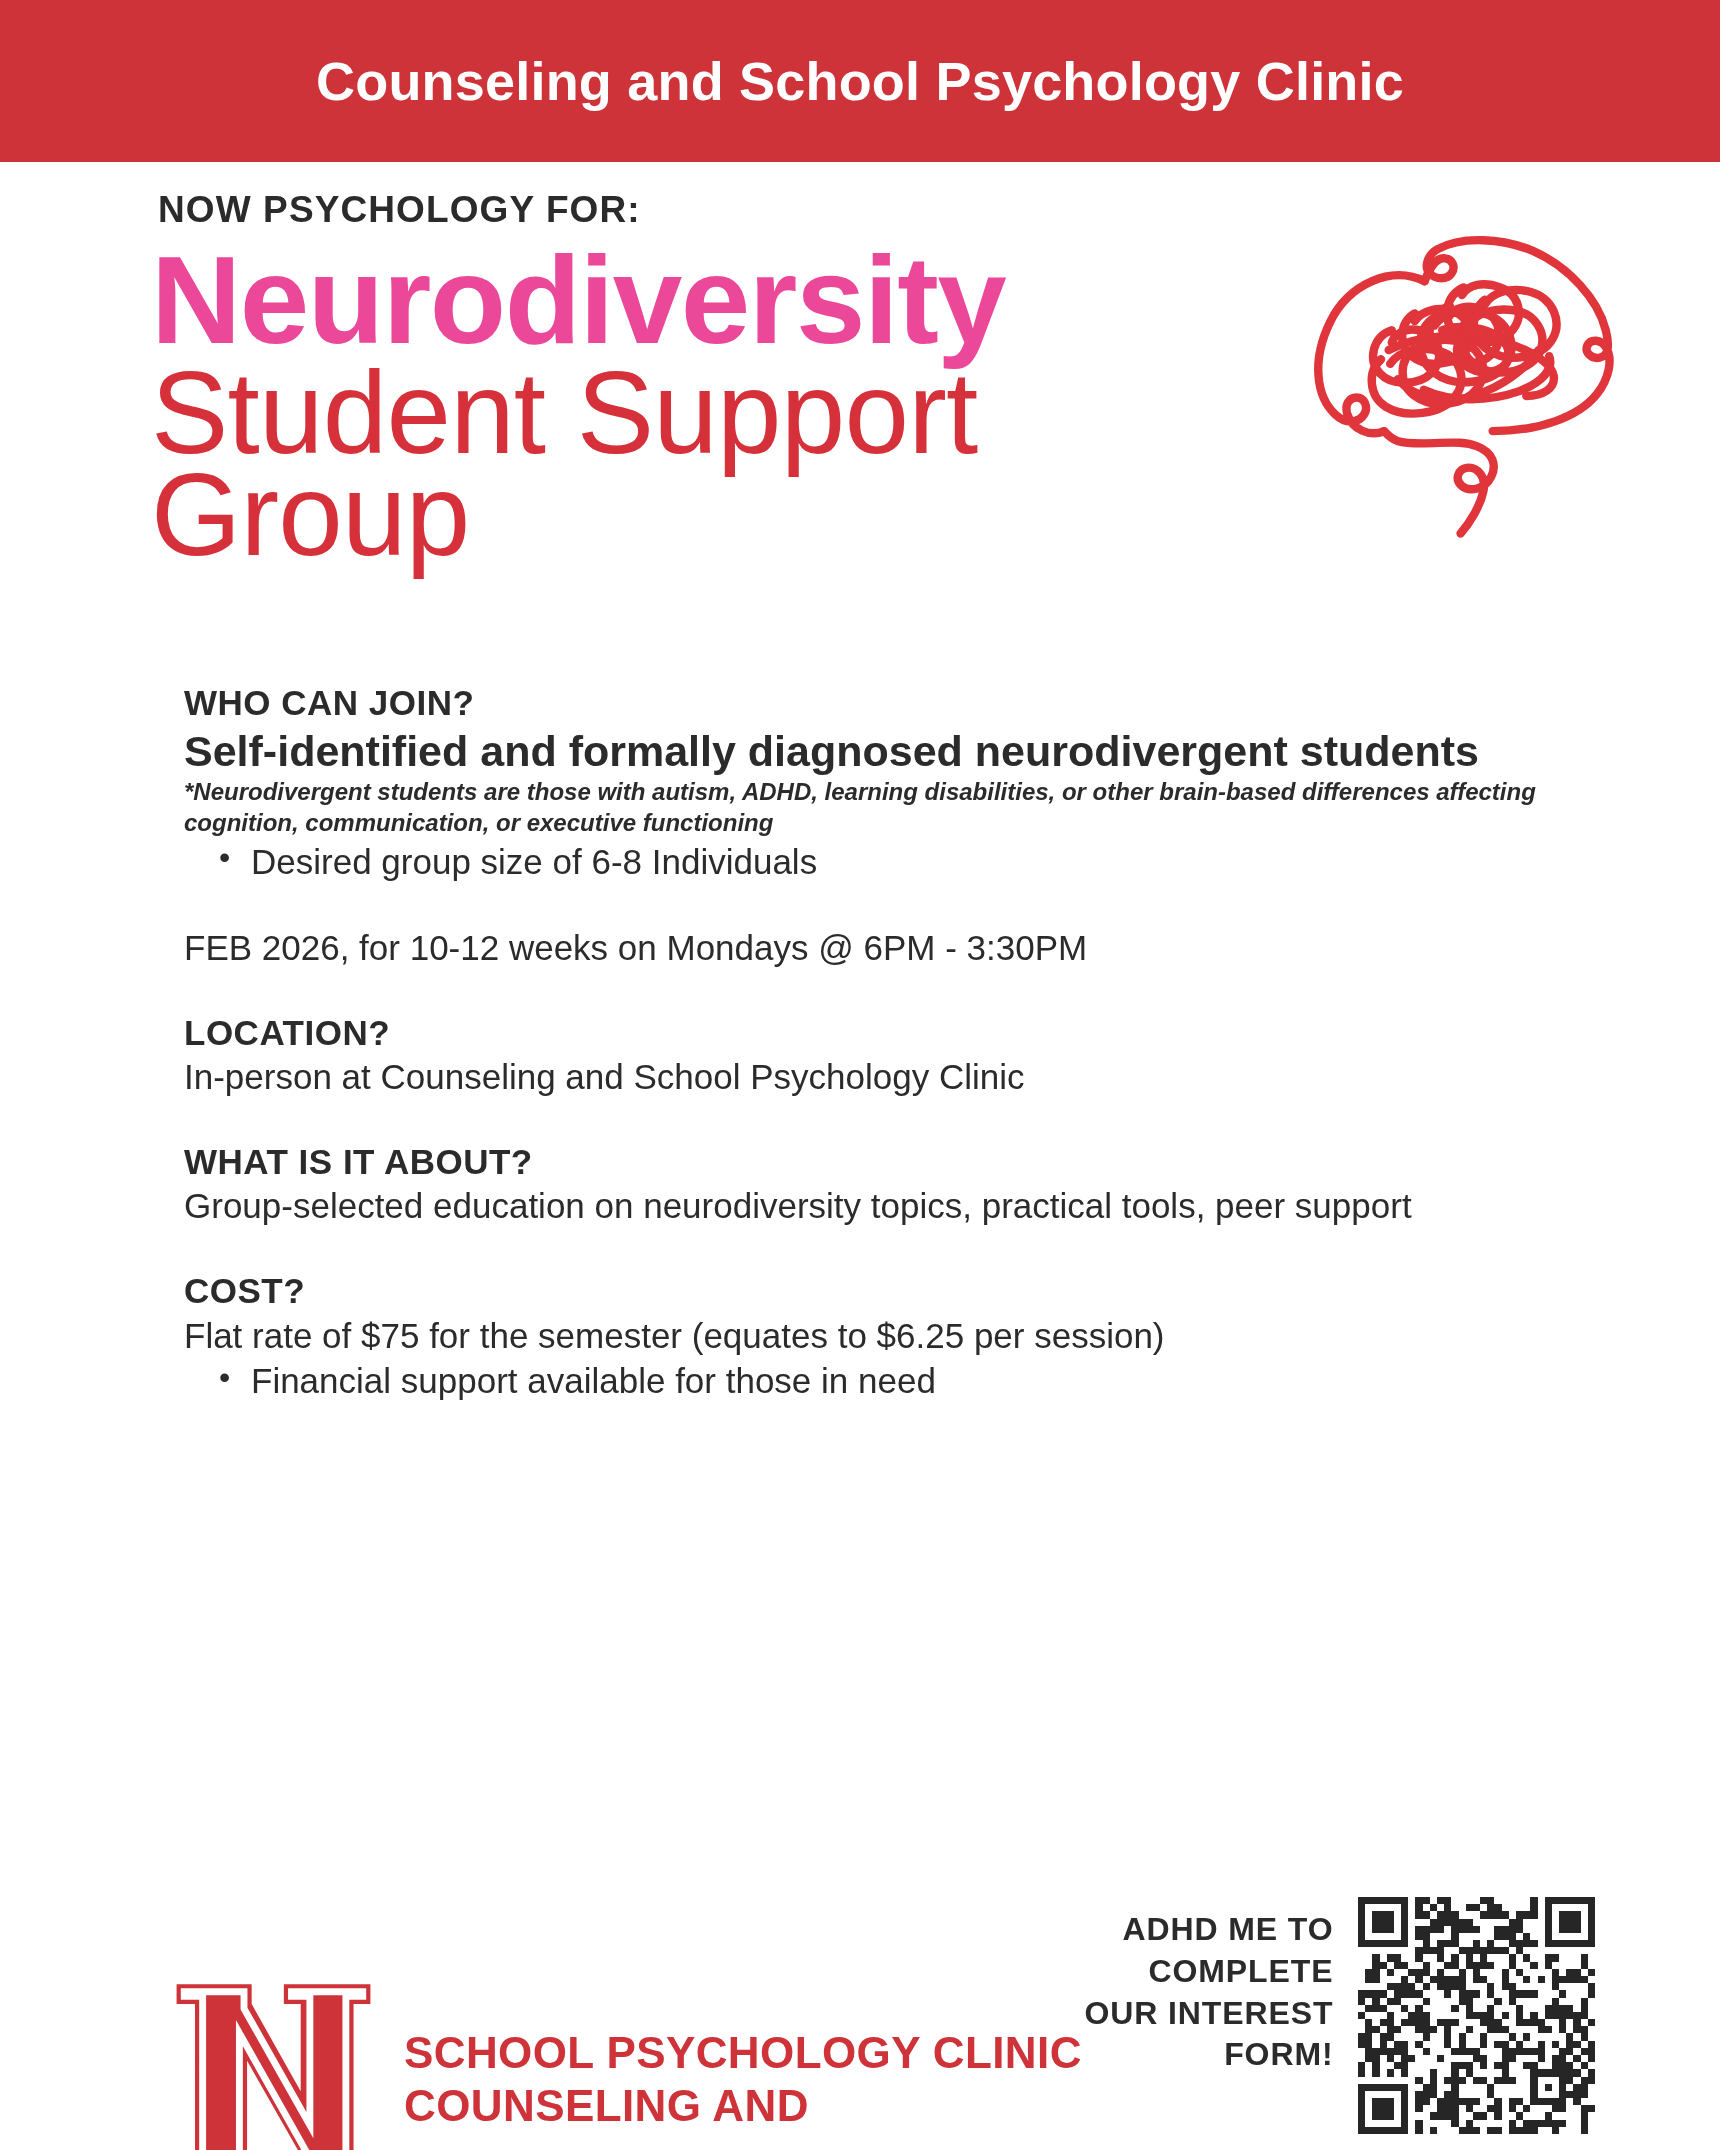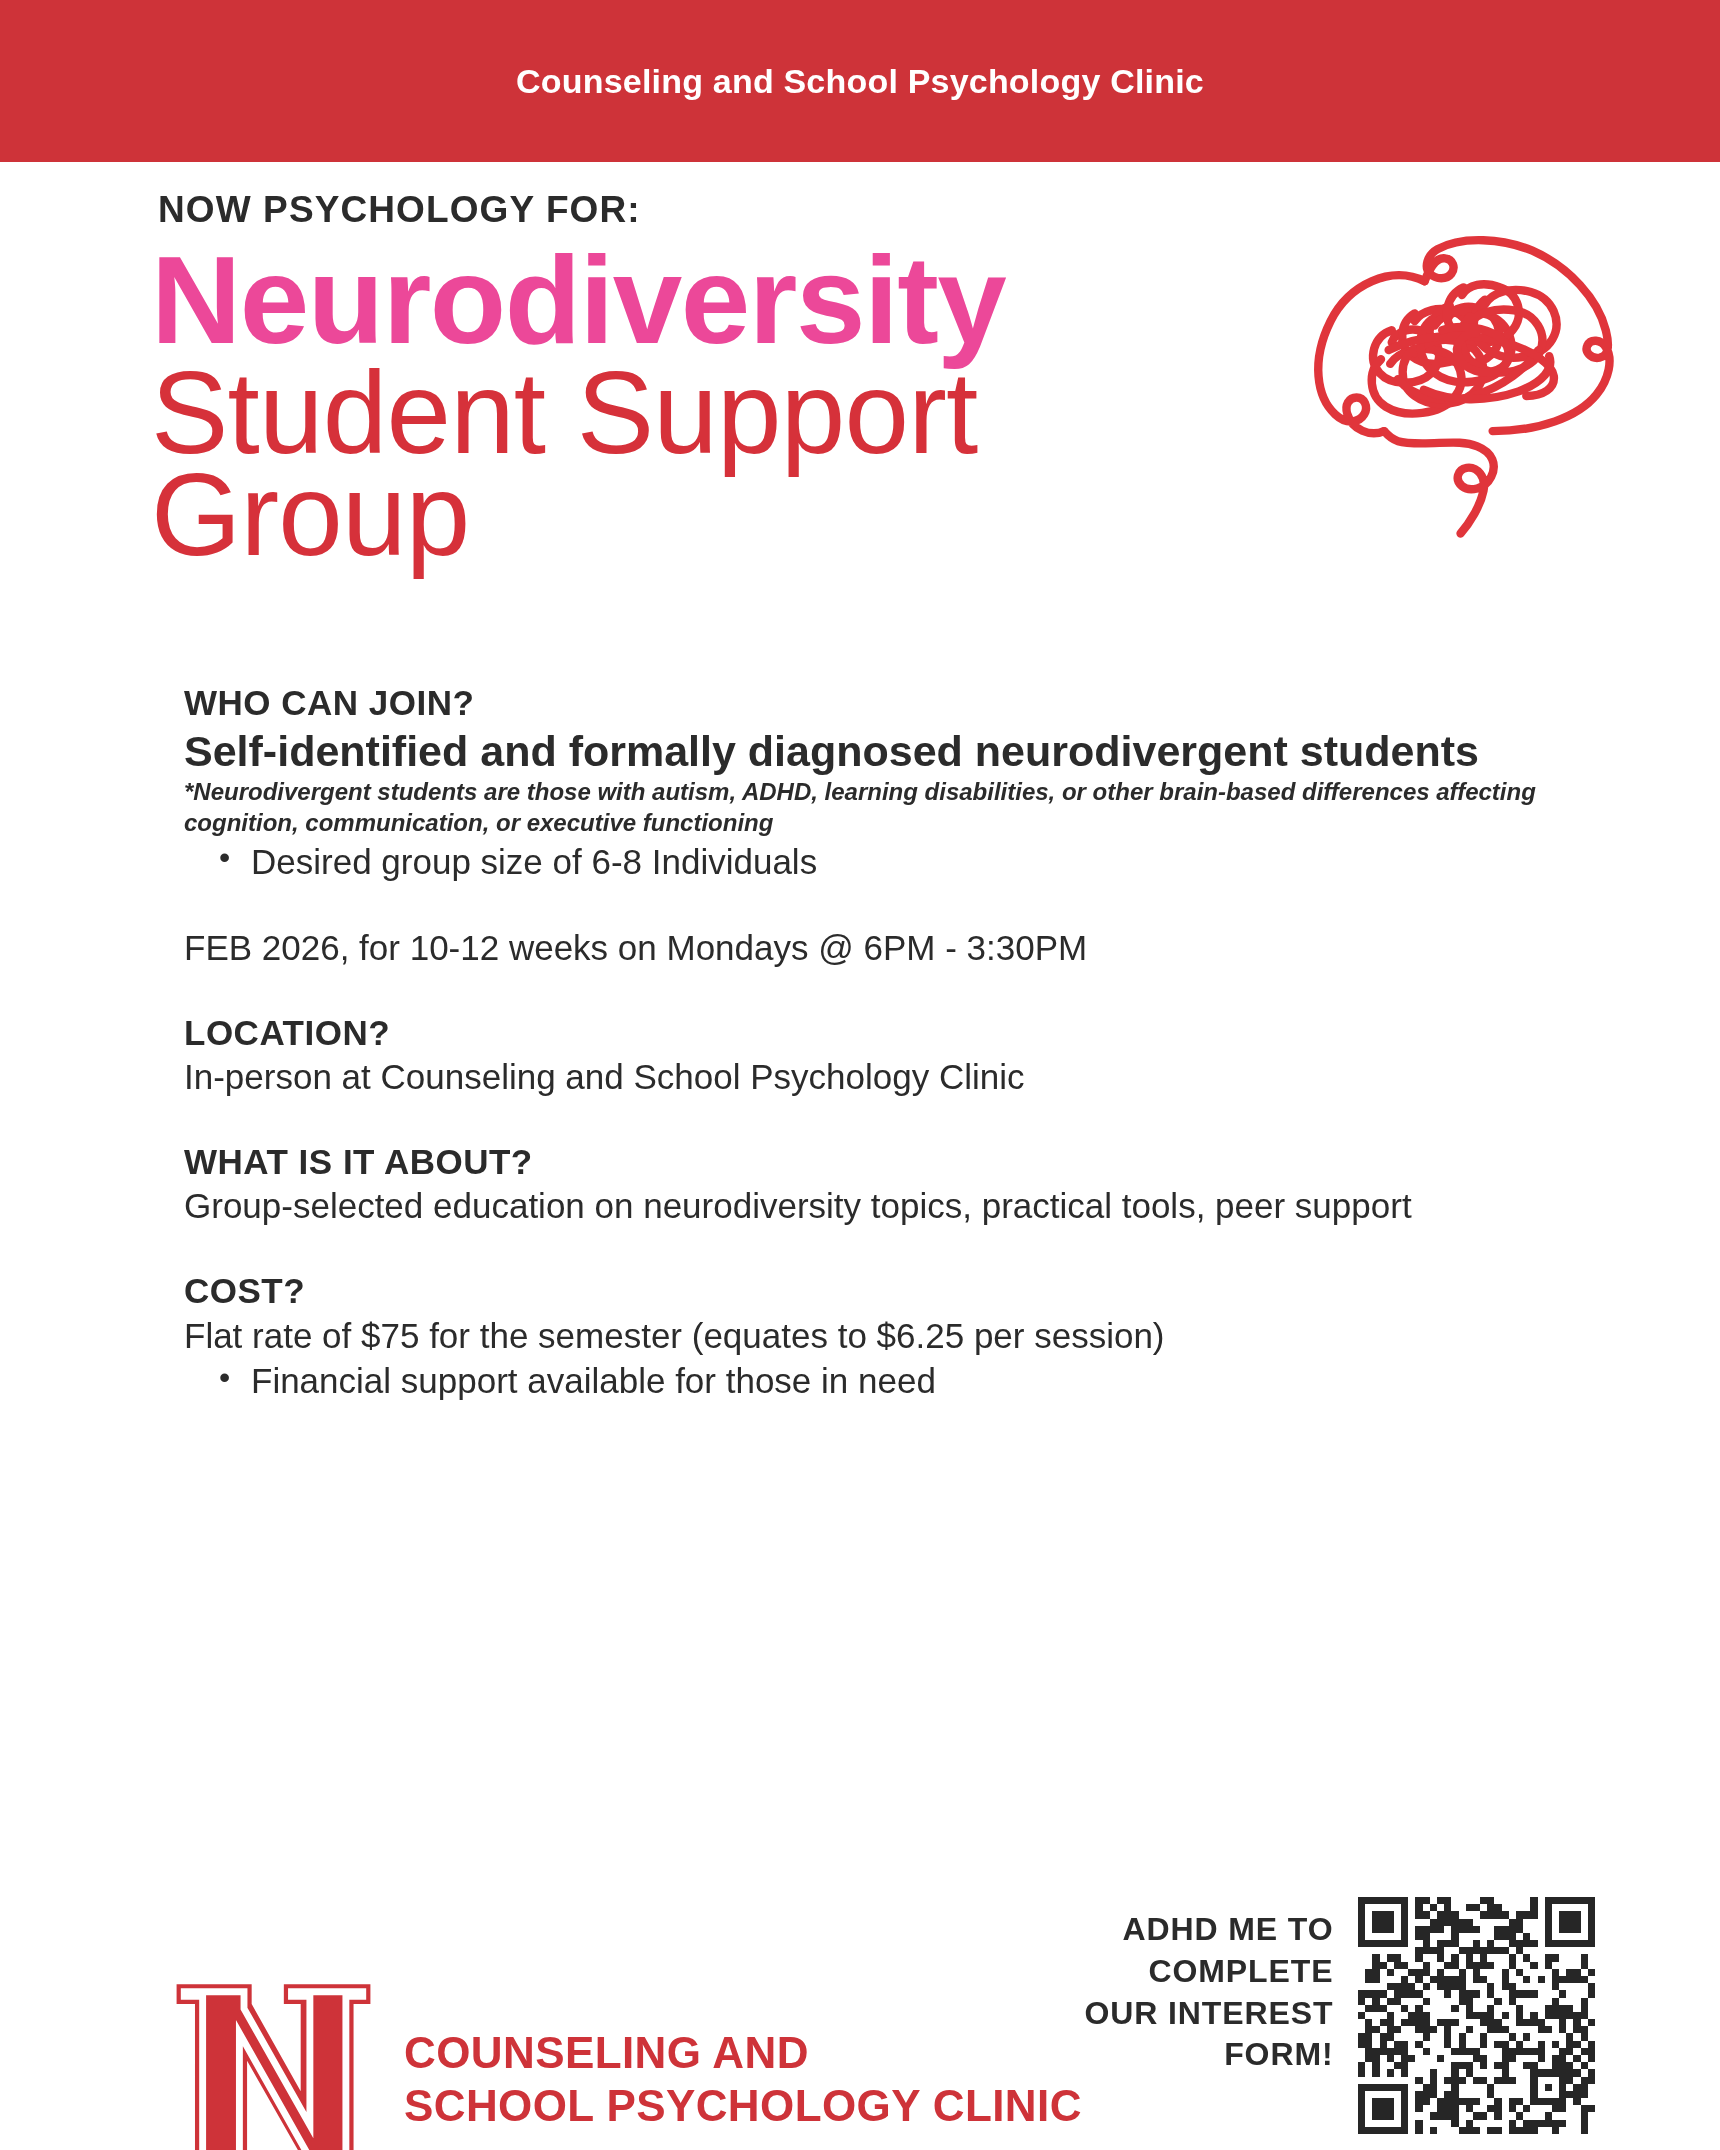--- a/index.html
+++ b/index.html
@@ -22,21 +22,21 @@
     left: 0; top: 0;
     width: 1720px;
     height: 162px;
     background: #ce3339;
     display: flex;
     align-items: center;
     justify-content: center;
   }
   .banner-title {
     color: #ffffff;
-    font-size: 34px;
+    font-size: 54px;
     font-weight: 700;
     letter-spacing: 0.2px;
     line-height: 1;
     white-space: nowrap;
   }
 
   
   .page {
     position: absolute;
     left: 0; top: 162px;
@@ -315,22 +315,22 @@
       <div class="logo-n">
         <svg viewBox="0 0 265 265" width="203" height="203">
 
           <path d="M6 8 H104 V34 L168 148 V34 H146 V8 H259 V34 H237 V231 H259 V257 H168 V231 L98 108 V231 H122 V257 H6 V231 H30 V34 H6 Z" fill="#ce3339"></path>
 
           <path d="M16 18 H94 V40 L180 192 V24 H156 V18 H249 V24 H227 V241 H249 V247 H176 V228 L88 72 V241 H112 V247 H16 V241 H40 V24 H16 Z" fill="none" stroke="#ffffff" stroke-width="9"></path>
         </svg>
         
       </div>
       <div class="logo-text">
+        <div>SCHOOL PSYCHOLOGY CLINIC</div>
         <div>COUNSELING AND</div>
-        <div>SCHOOL PSYCHOLOGY CLINIC</div>
       </div>
     </div>
 
     <div class="scan-wrap">
       <div class="scan-text">
         <div>ADHD ME TO</div>
         <div>COMPLETE</div>
         <div>OUR INTEREST</div>
         <div>FORM!</div>
       </div>

